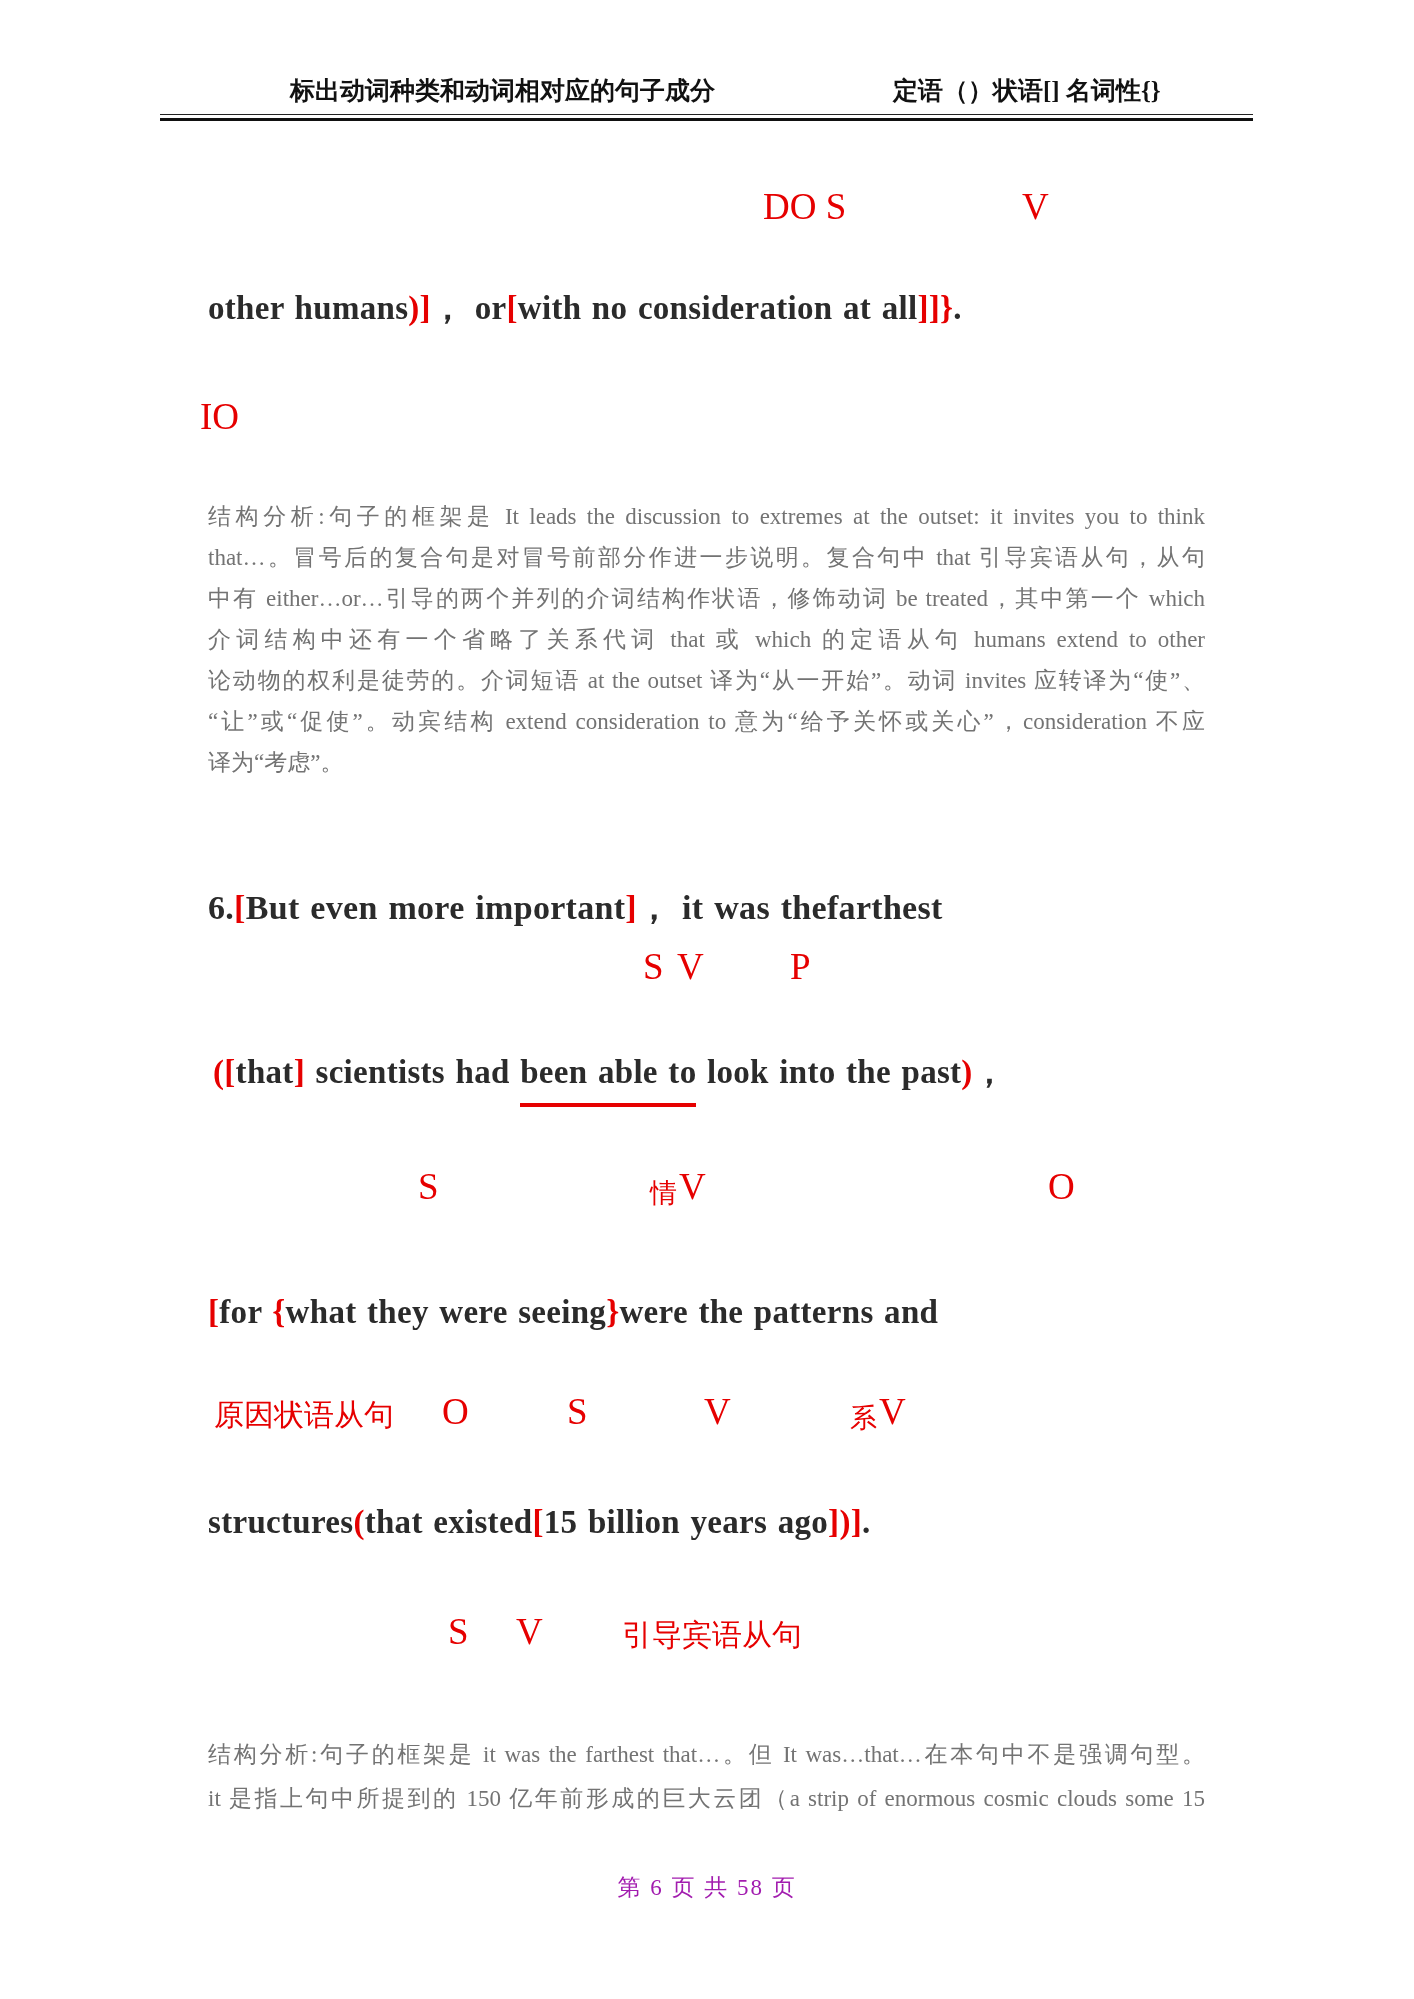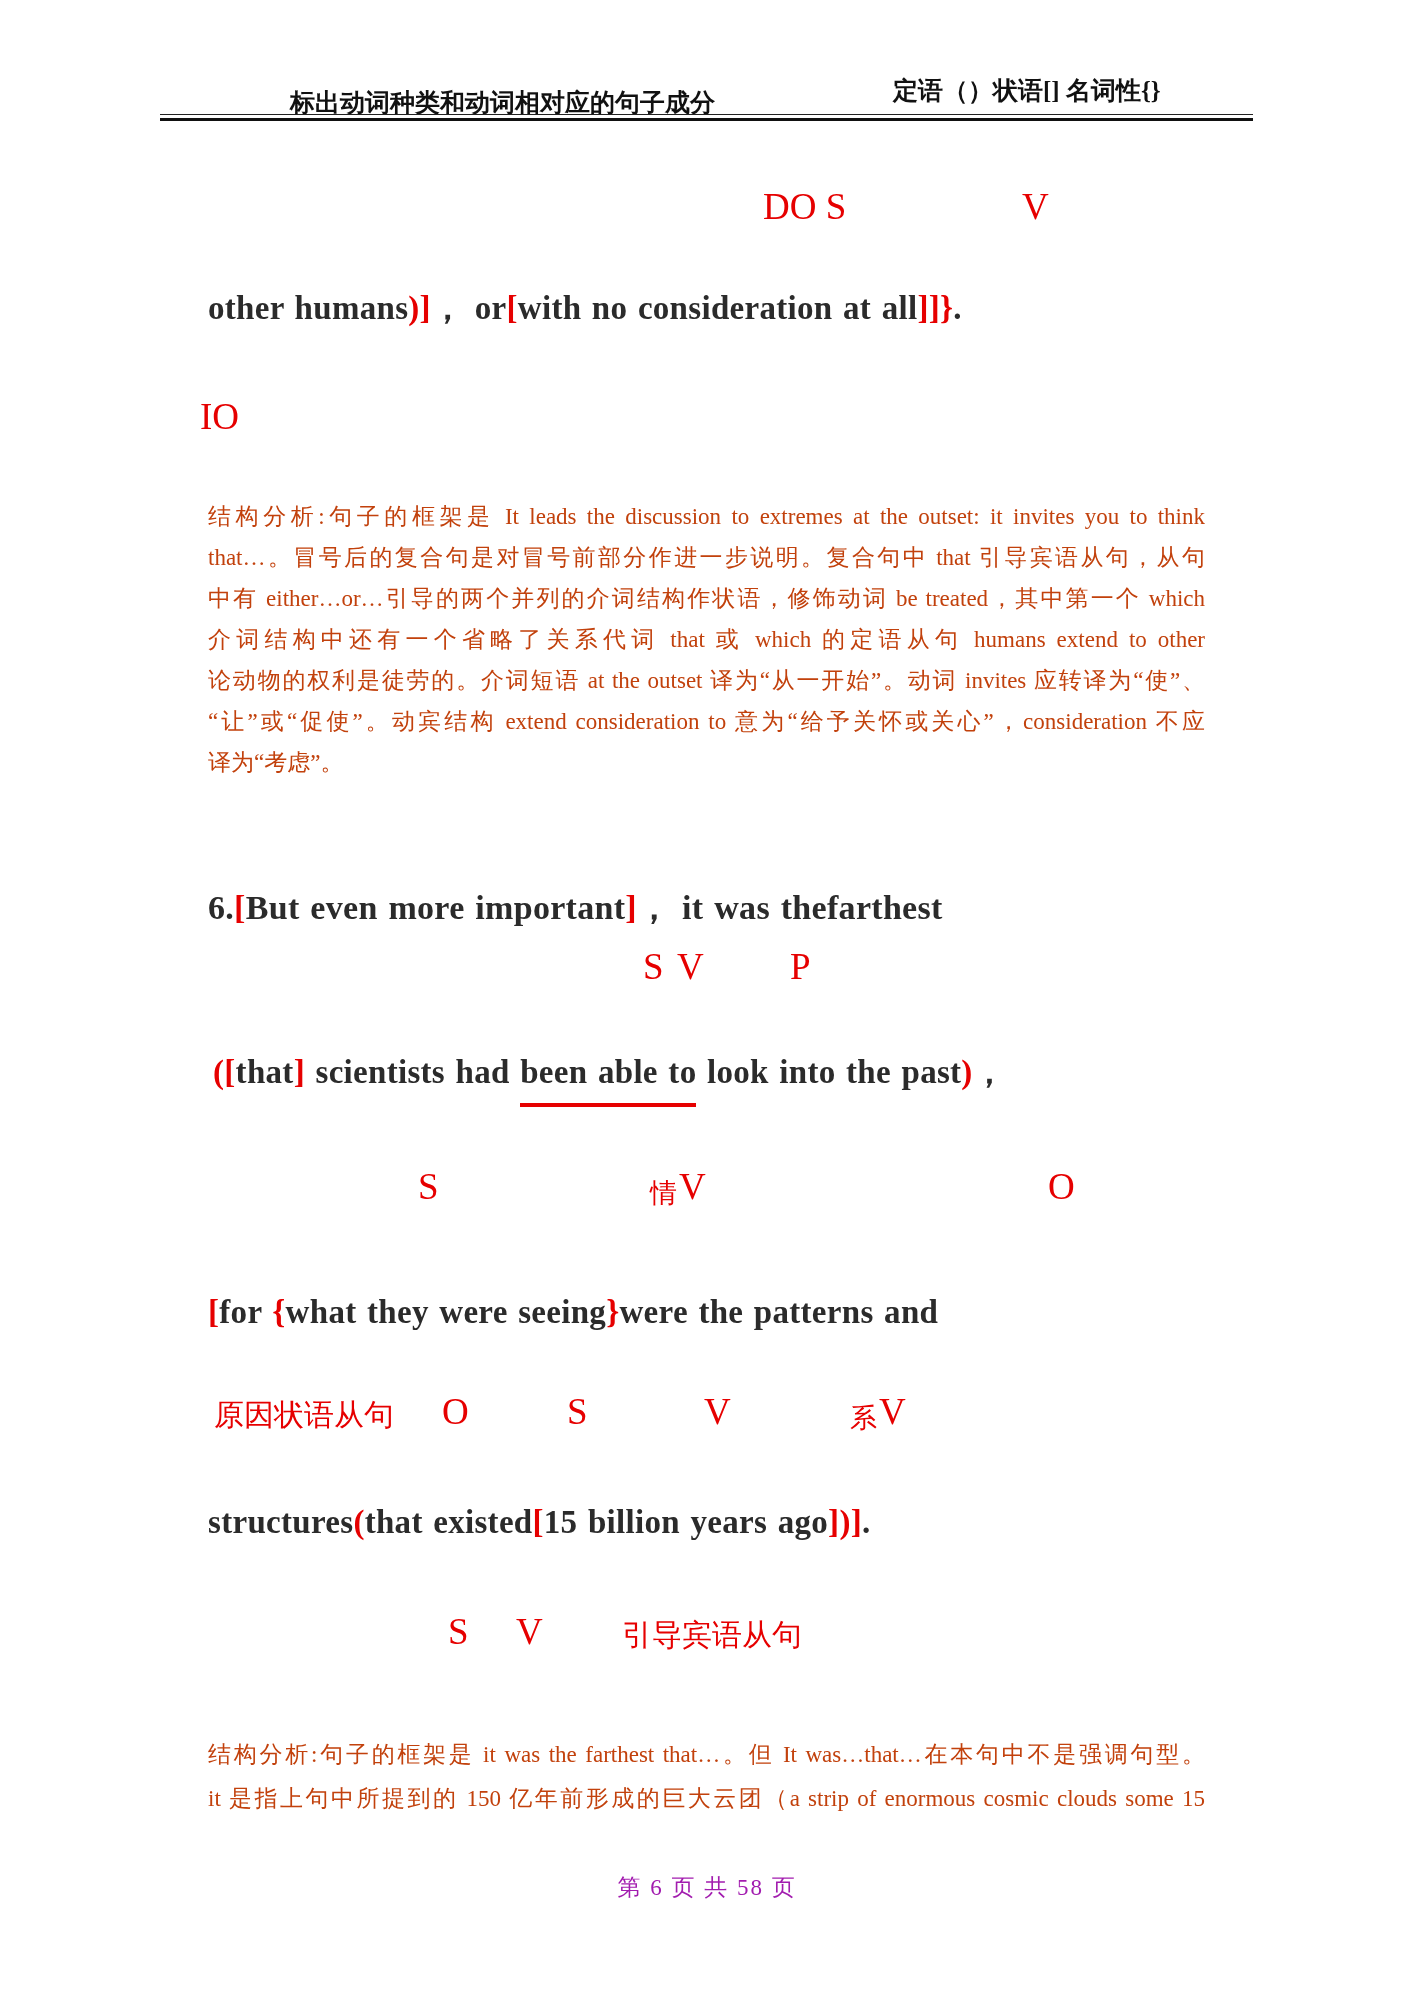--- a/index.html
+++ b/index.html
@@ -4,34 +4,34 @@
 <style>
   :root { --red:#e60000; --ink:#1f1f1f; }
   * { margin:0; padding:0; box-sizing:border-box; }
   html,body { background:#ffffff; }
   .page {
     position:relative; width:1414px; height:1999px; background:#ffffff;
     font-family:"Liberation Serif","DejaVu Serif",serif; color:var(--ink);
     overflow:hidden; margin:0 auto;
   }
   .hdr { position:absolute; top:74px; font-size:25px; font-weight:bold; color:#111; white-space:pre; }
-  .hdr-left { left:290px;margin-top:12px; }
+  .hdr-left { left:290px; }
   .hdr-right { left:845px;margin-left:48px; }
   .rule-thin { position:absolute; left:160px; top:114px; width:1093px; height:1px; background:#222; }
   .rule-thick{ position:absolute; left:160px; top:118px; width:1093px; height:3px; background:#111; }
   .ann { position:absolute; color:var(--red); font-size:37px; line-height:1; white-space:pre; font-family:"Liberation Serif","DejaVu Serif",serif; }
   .ann-sm { font-size:27px; }
   .ann-cn { font-size:30px; }
   .bold-line {
     position:absolute; font-weight:bold; font-size:33px; color:#2b2b2b;
     white-space:pre; letter-spacing:0.3px; word-spacing:2px; line-height:1.2;
   }
   .bold-line .red { color:var(--red); }
   .u-red { border-bottom:4px solid var(--red); padding-bottom:13px; }
-  .para { position:absolute; left:208px; width:997px; font-size:23px; color:#c2410c; }
+  .para { position:absolute; left:208px; width:997px; font-size:23px; color:#737373; }
   .jline { line-height:41px; text-align:justify; text-align-last:justify; }
   .para2 .jline { line-height:44px; }
   .jline.short { text-align-last:left; }
   .footer { position:absolute; top:1872px; left:0; width:100%; text-align:center; font-size:23px; color:#a21caf; letter-spacing:2px; }
 </style>
 </head>
 <body>
 
 <div class="page">
 

